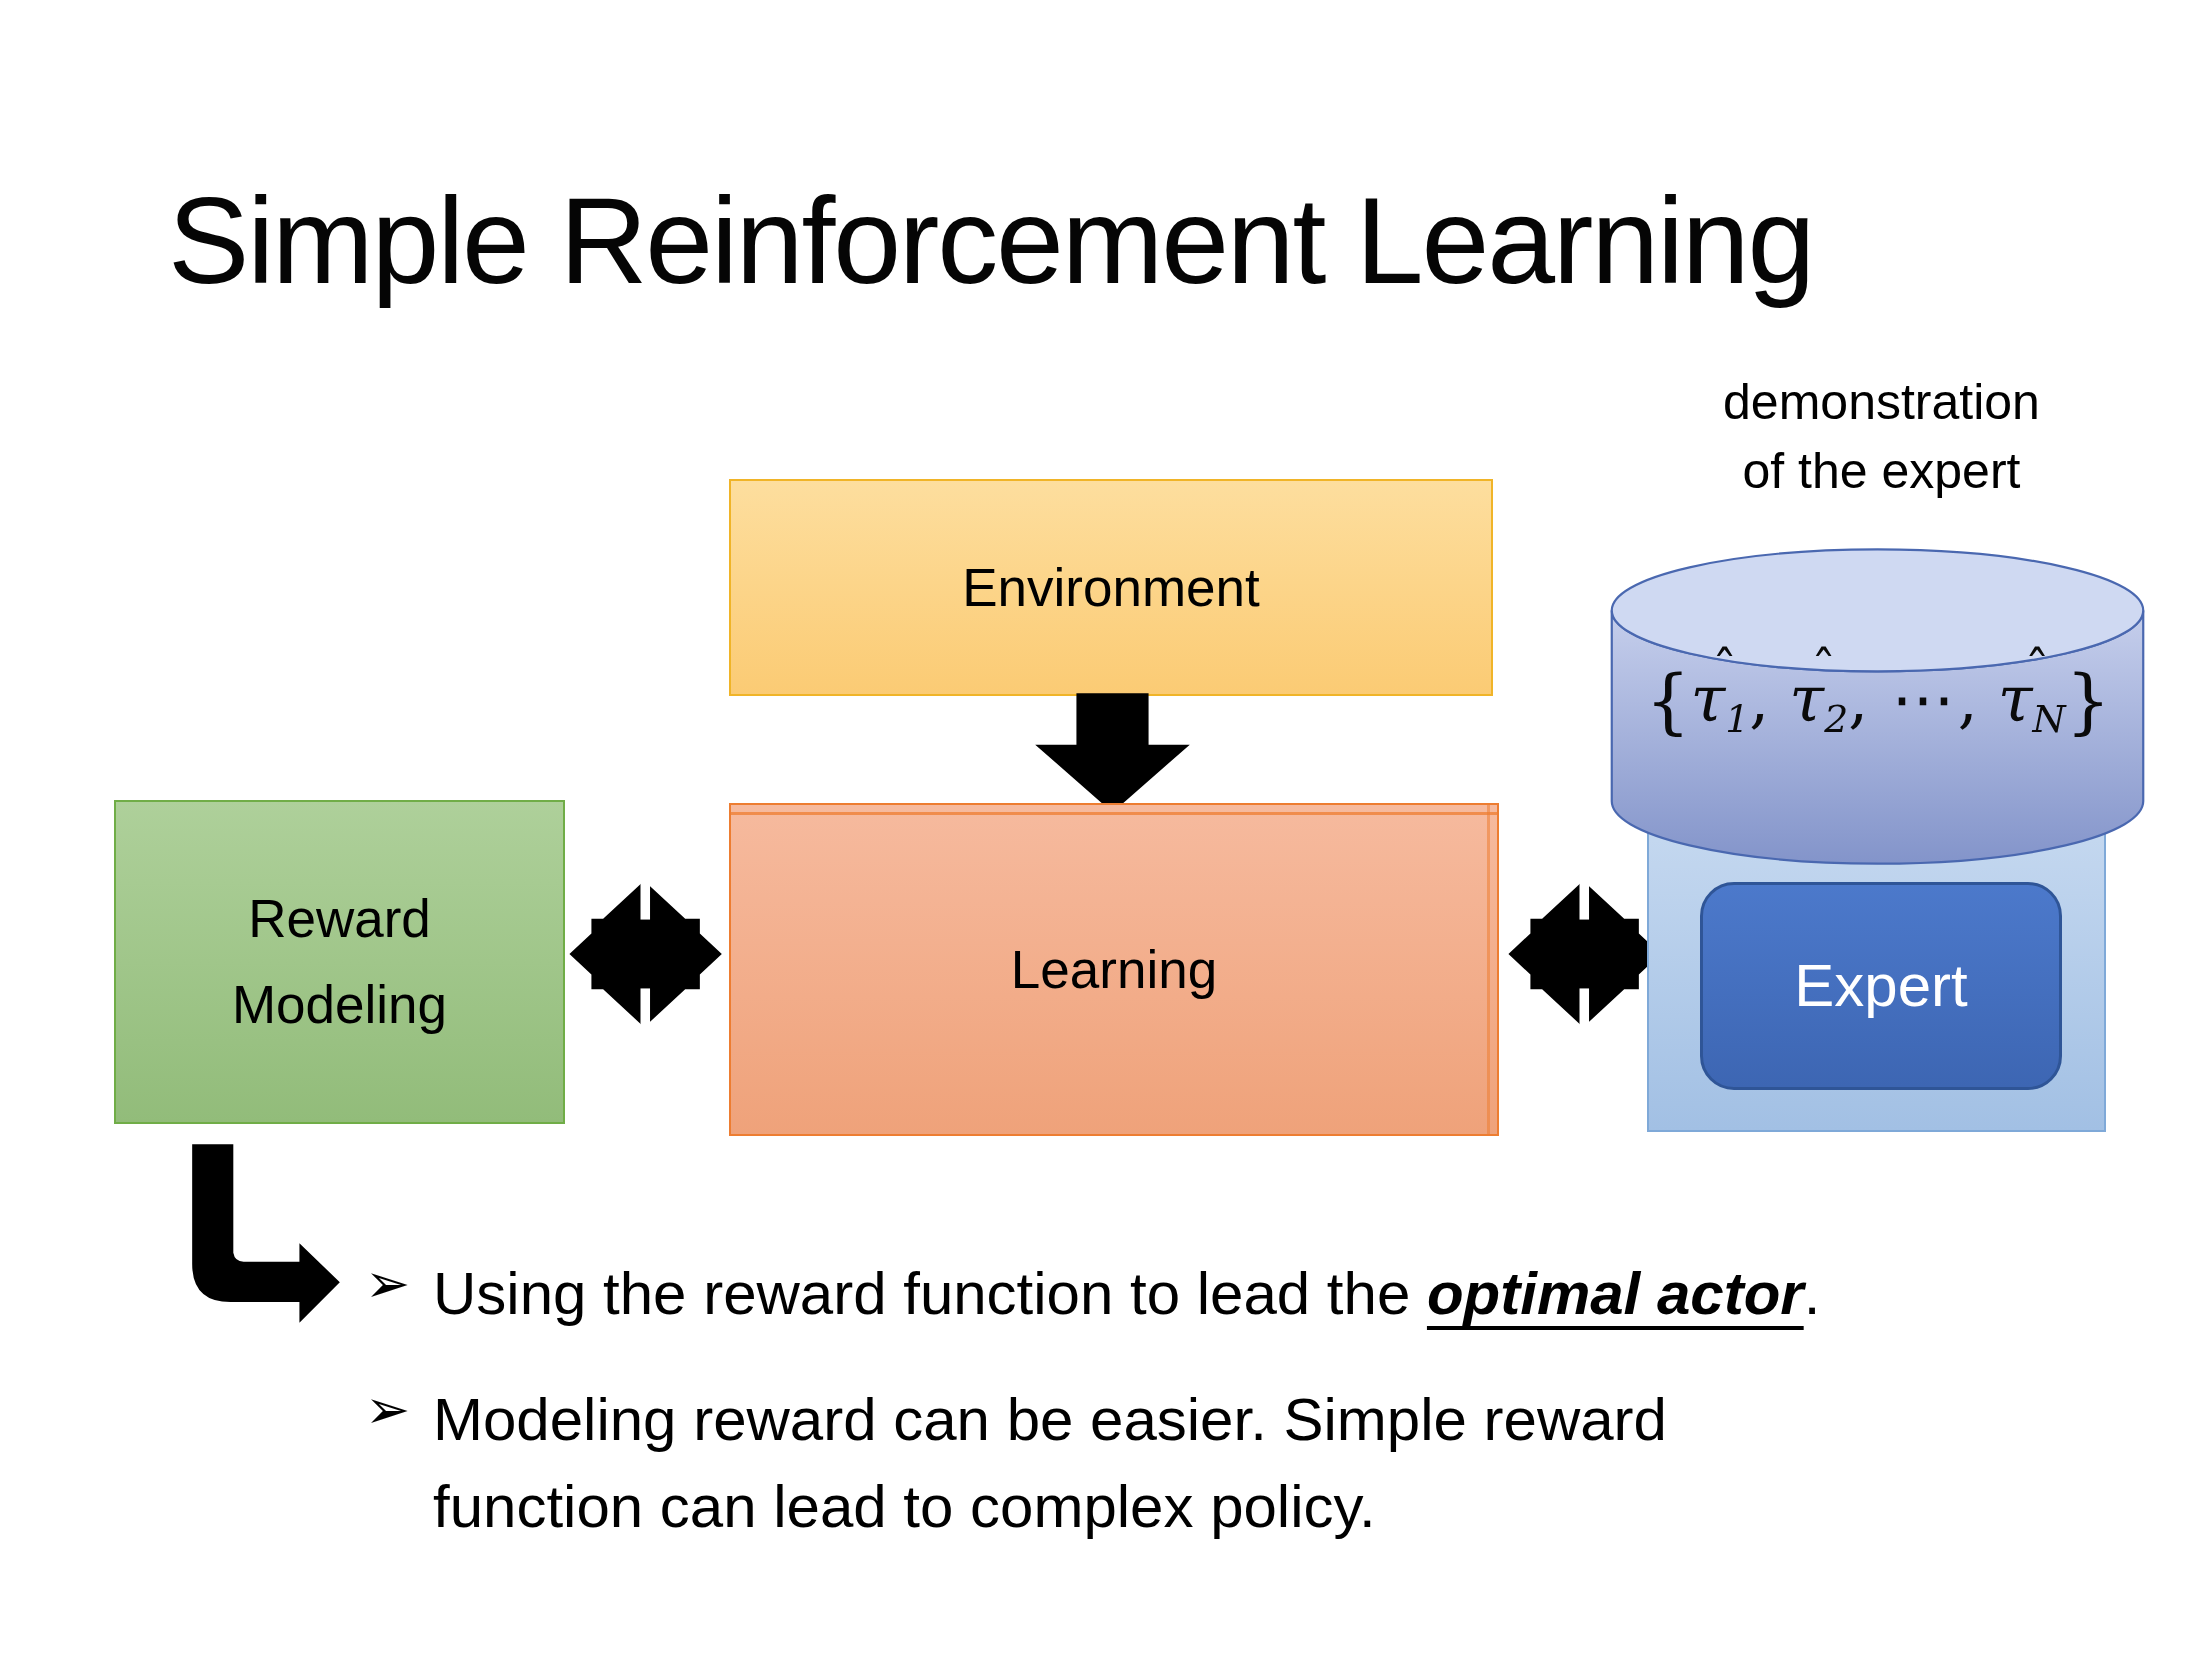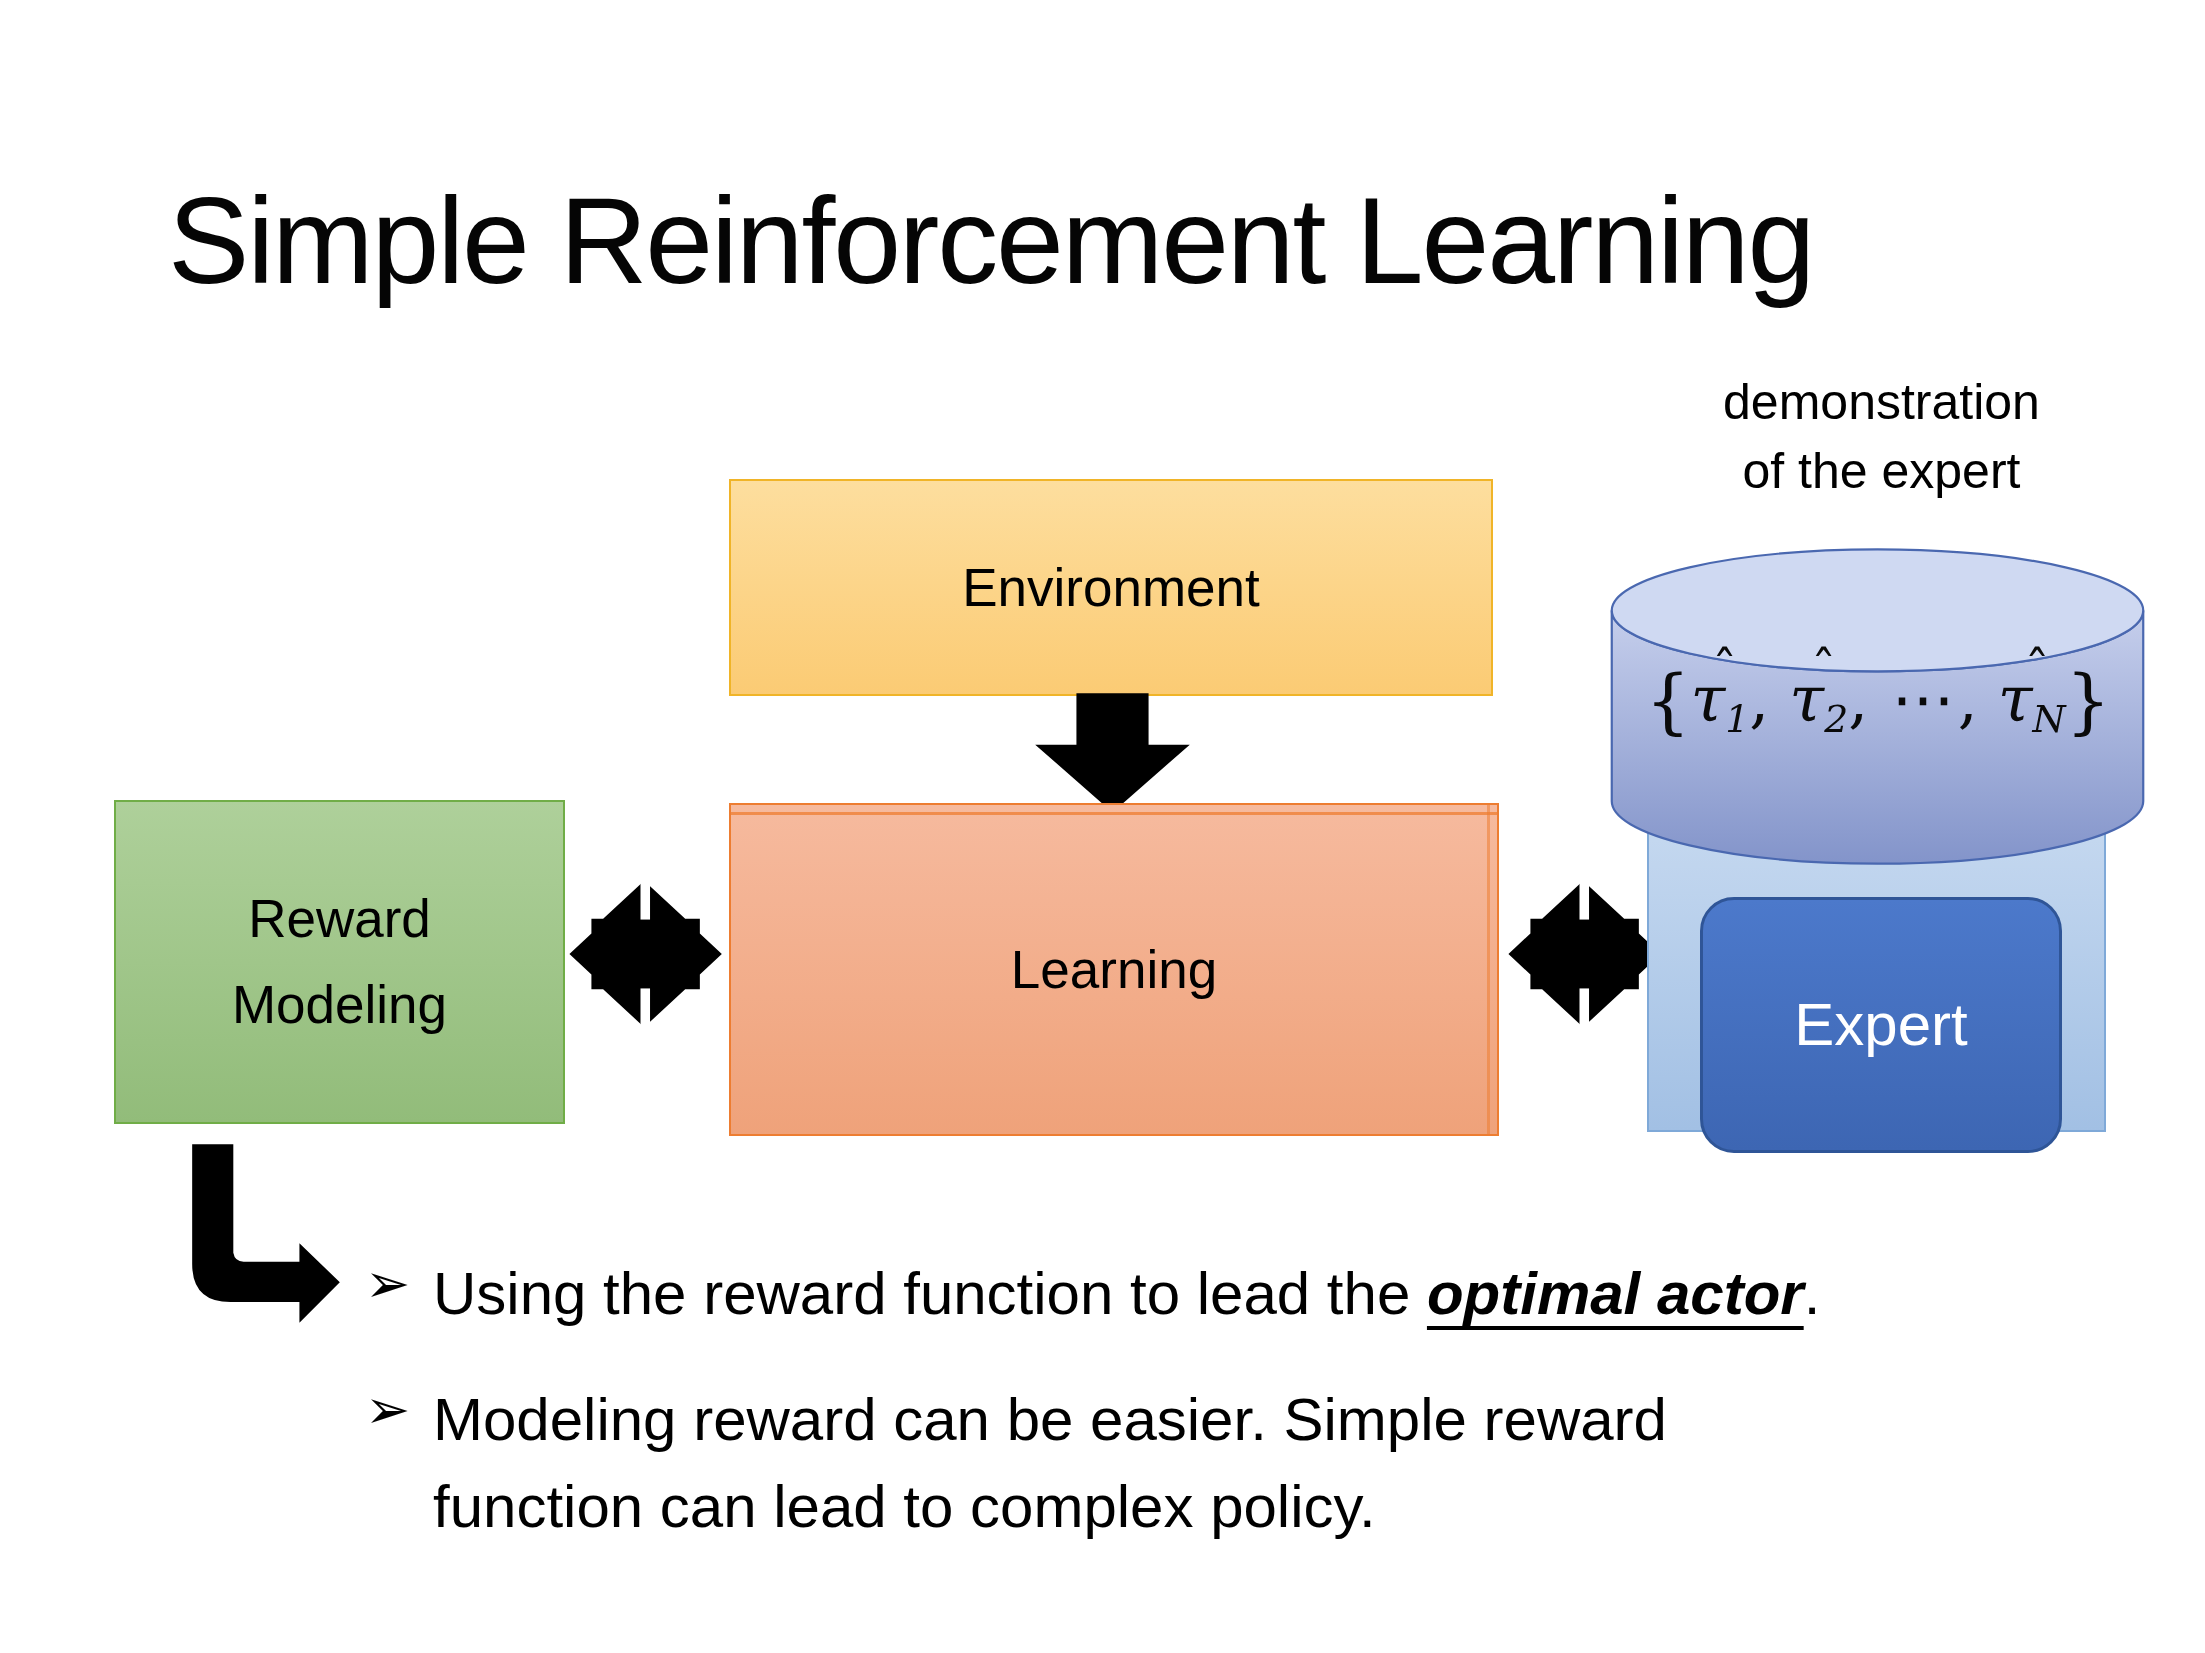--- a/index.html
+++ b/index.html
@@ -41,24 +41,23 @@
     background:var(--c-rl_border);opacity:.75;}
   .rl-box::after{content:"";position:absolute;top:0;bottom:0;right:7.4px;width:2.9px;
     background:var(--c-rl_border);opacity:.55;}
 
   .expert-bg{
     left:1647px;top:812px;width:459px;height:320px;
     background:linear-gradient(to bottom,var(--c-expert_bg_fill_top),var(--c-expert_bg_fill_bottom));
     border:2.2px solid var(--c-expert_bg_border);
   }
   .expert-btn{
-    left:1700px;top:882px;width:362px;height:256px;border-radius:34px;
+    left:1700px;top:882px;width:362px;height:208px;border-radius:34px;
     background:linear-gradient(to bottom,var(--c-expert_fill),var(--c-expert_fill_bottom));
     border:3.7px solid var(--c-expert_border);
-    margin-top:15px;
   }
   .expert-btn .lbl{font-size:60px;color:var(--c-expert_text);}
 
   .cylinder{position:absolute;left:1610px;top:548px;width:535px;height:323px;}
 
   .formula{
     position:absolute;left:1617px;top:660px;width:522px;text-align:center;
     font-family:"DejaVu Serif", serif;font-size:63px;color:#0a0a0a;
   }
   .formula .brace{font-size:1.12em;vertical-align:-0.06em;}

